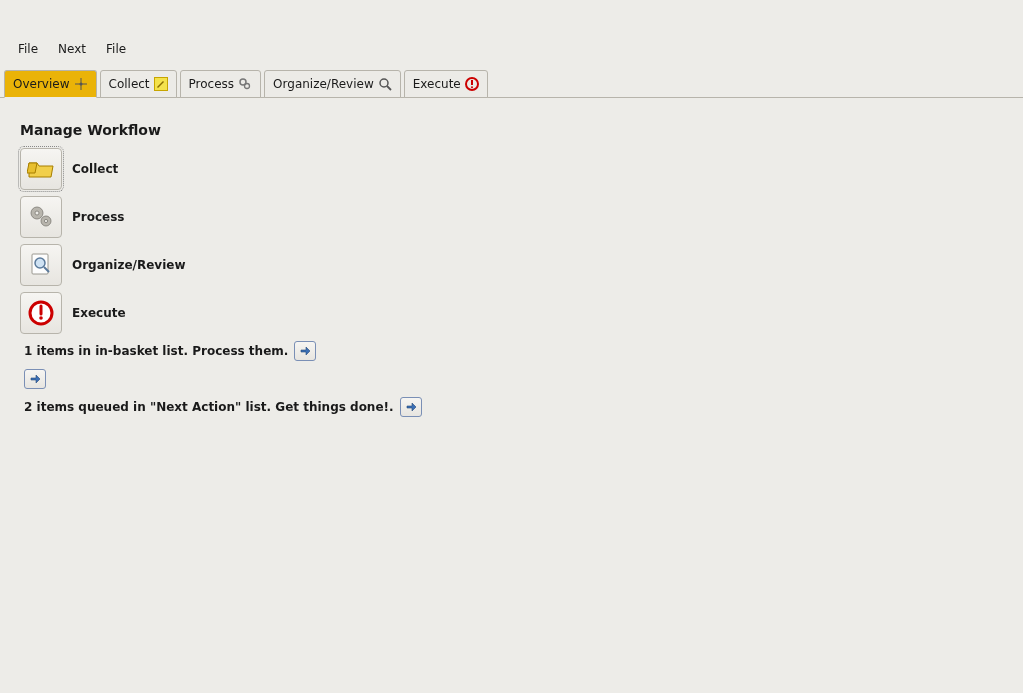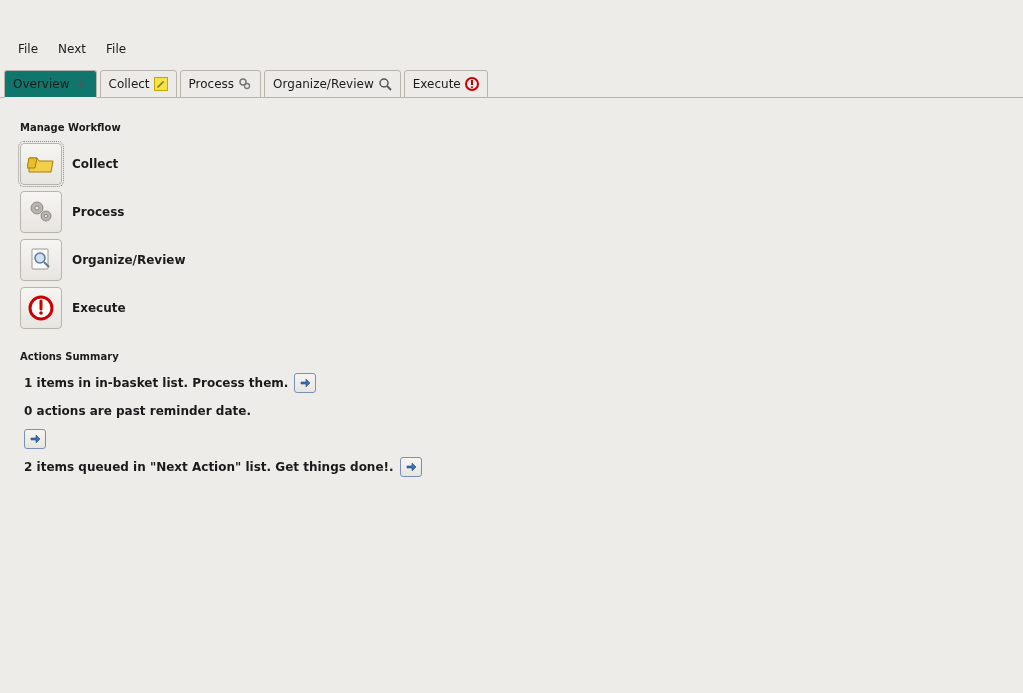--- a/index.html
+++ b/index.html
@@ -38,32 +38,32 @@
       padding: 4px 8px;
       background: #ecebe7;
       border: 1px solid #b7b4ab;
       border-radius: 3px 3px 0 0;
       cursor: pointer;
       position: relative;
       top: 1px;
       height: 28px;
     }
     .tab.active {
-      background: #0f766e;
+      background: #eab308;
       border-bottom: 1px solid #edece8;
       padding-top: 4px;
       padding-bottom: 5px;
     }
     .tabicon { width: 14px; height: 14px; display: inline-flex; align-items:center; justify-content:center; }
     .content {
       padding: 18px 20px;
     }
     .section-title {
       font-weight: bold;
-      font-size: 10px;
+      font-size: 14px;
       margin: 6px 0 10px 0;
     }
     .wf-row {
       display: flex;
       align-items: center;
       gap: 10px;
       margin-bottom: 6px;
     }
     .wf-iconbtn {
       width: 42px;
@@ -209,34 +209,30 @@
     <div class="wf-iconbtn">
       <svg width="28" height="28" viewBox="0 0 28 28">
         <circle cx="14" cy="14" r="11" fill="#fff" stroke="#cc0000" stroke-width="3"></circle>
         <line x1="14" y1="7" x2="14" y2="15" stroke="#cc0000" stroke-width="3" stroke-linecap="round"></line>
         <circle cx="14" cy="19" r="1.8" fill="#cc0000"></circle>
       </svg>
     </div>
     <span class="wf-label">Execute</span>
   </div>
 
-  <div class="section-title" style="margin-top:22px;">Actions Summary</div>
 
   <div class="summary-line">
     <span>1 items in in-basket list. Process them.</span>
     <span class="goto-btn">
       <svg width="12" height="12" viewBox="0 0 12 12">
           <path d="M2 5 L7 5 L7 2 L11 6 L7 10 L7 7 L2 7 Z" fill="#3b6fb5" stroke="#264a7a" stroke-width="0.6"></path>
         </svg>
     </span>
   </div>
 
-  <div class="summary-line">
-    <span>0 actions are past reminder date.</span>
-  </div>
 
   <div class="summary-line">
     <span class="goto-btn">
       <svg width="12" height="12" viewBox="0 0 12 12">
           <path d="M2 5 L7 5 L7 2 L11 6 L7 10 L7 7 L2 7 Z" fill="#3b6fb5" stroke="#264a7a" stroke-width="0.6"></path>
         </svg>
     </span>
   </div>
 
   <div class="summary-line">

